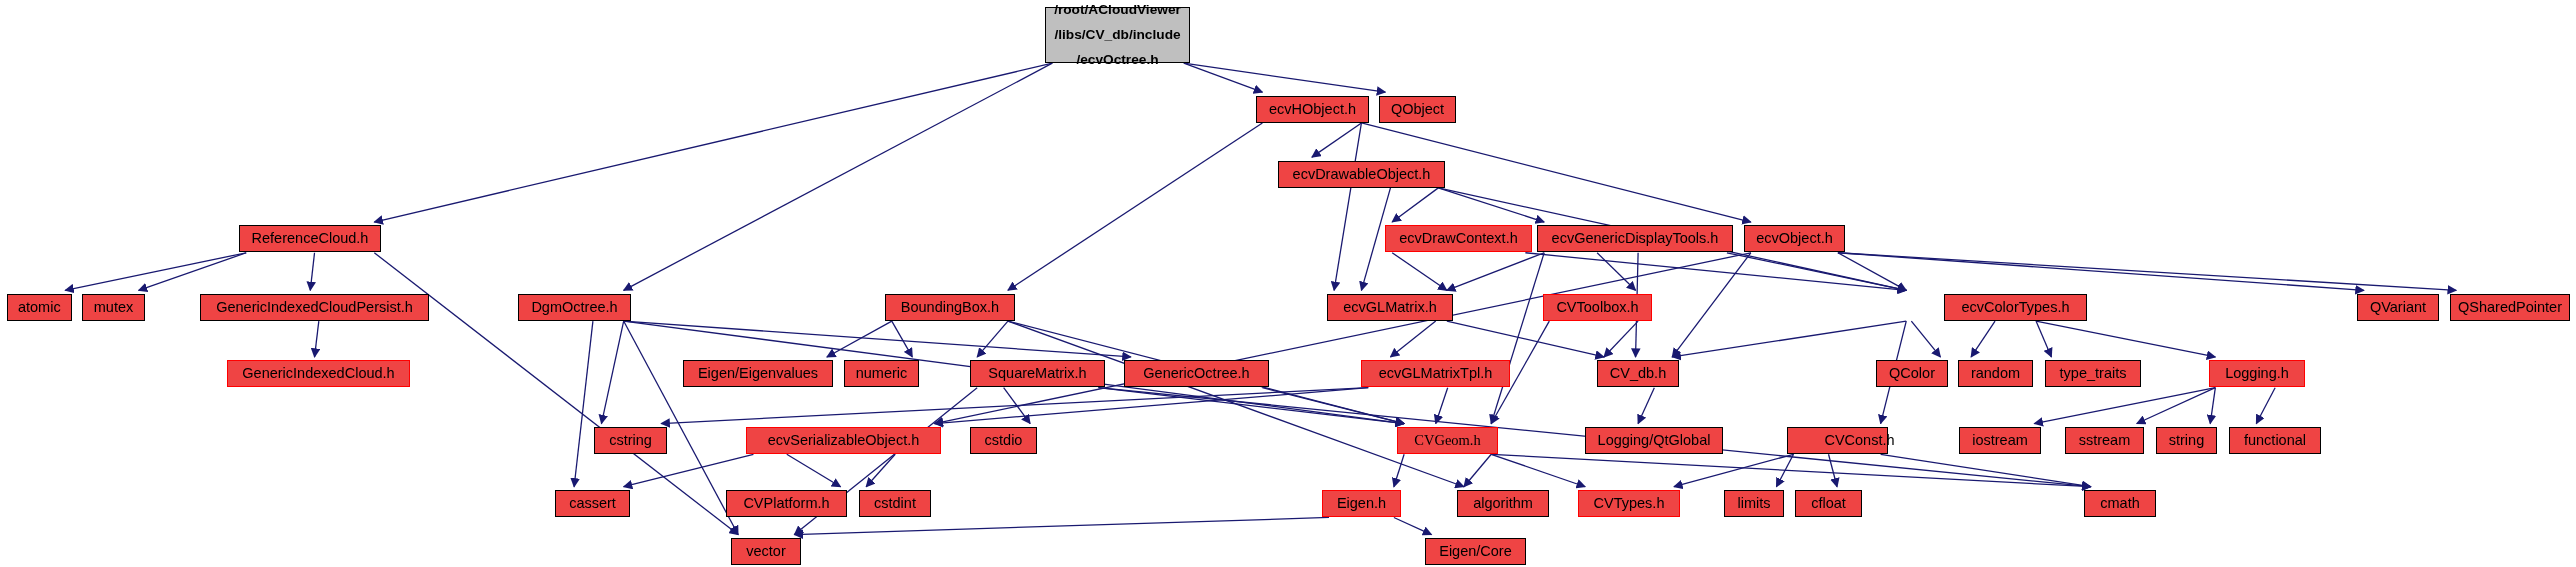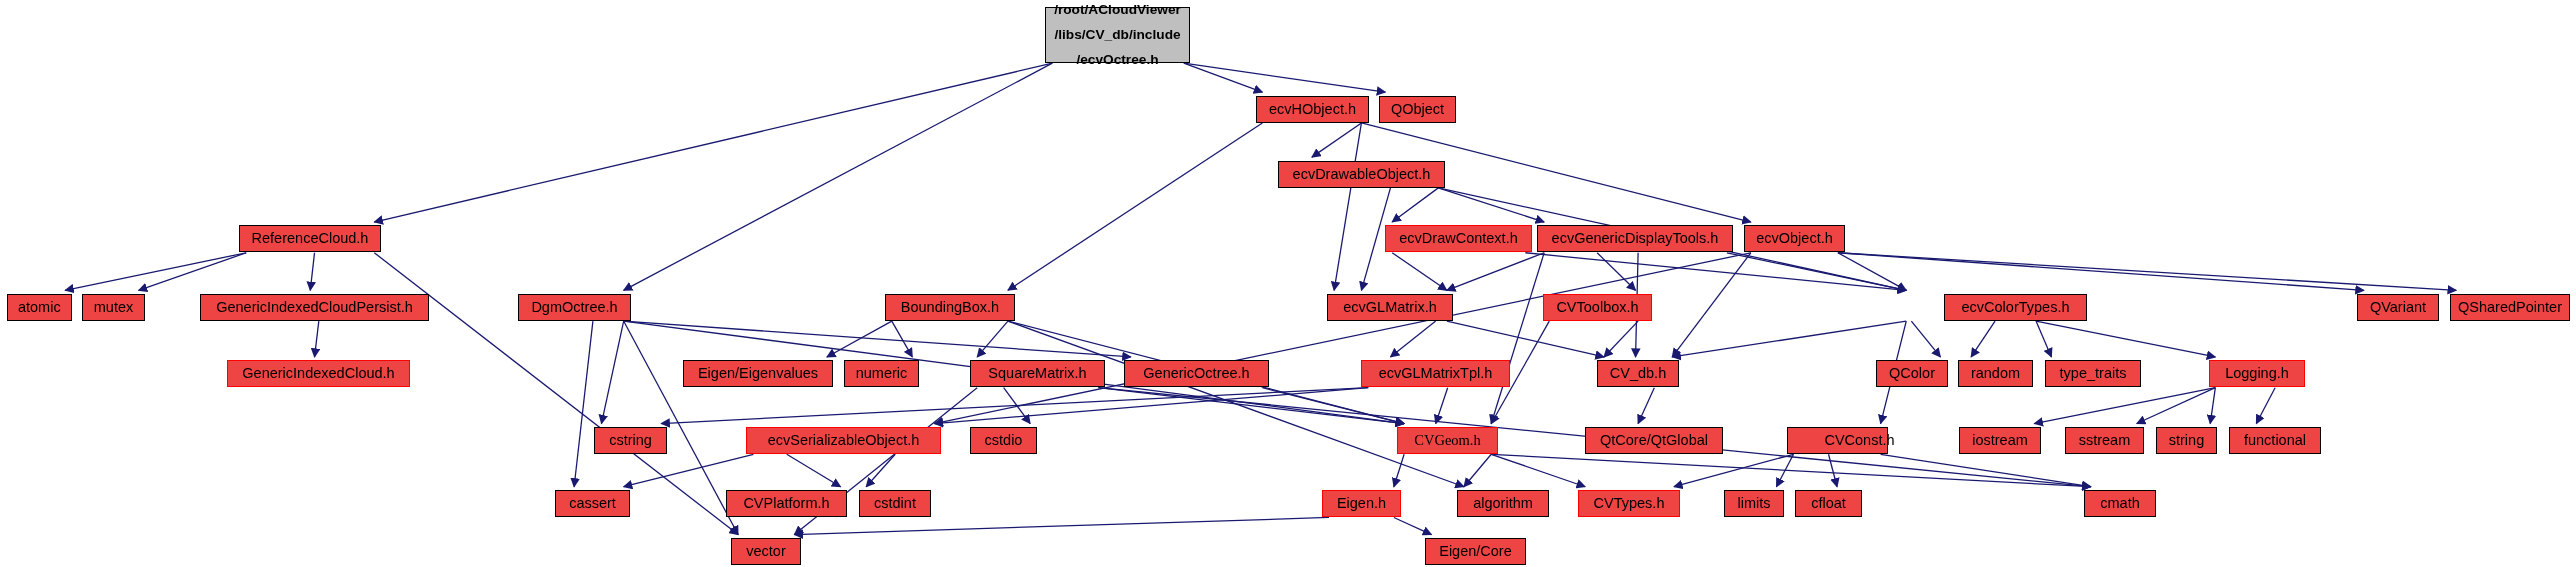--- a/index.html
+++ b/index.html
@@ -163,21 +163,21 @@
     <div class="node red" style="left: 1361px; top: 360px; width: 149px; height: 27px;">ecvGLMatrixTpl.h</div>
     <div class="node" style="left: 1597px; top: 360px; width: 82px; height: 27px;">CV_db.h</div>
     <div class="node" style="left: 1876px; top: 360px; width: 72px; height: 27px;">QColor</div>
     <div class="node" style="left: 1958px; top: 360px; width: 75px; height: 27px;">random</div>
     <div class="node" style="left: 2045px; top: 360px; width: 96px; height: 27px;">type_traits</div>
     <div class="node red" style="left: 2209px; top: 360px; width: 96px; height: 27px;">Logging.h</div>
     <div class="node" style="left: 594px; top: 427px; width: 73px; height: 27px;">cstring</div>
     <div class="node red" style="left: 746px; top: 427px; width: 195px; height: 27px;">ecvSerializableObject.h</div>
     <div class="node" style="left: 970px; top: 427px; width: 67px; height: 27px;">cstdio</div>
     <div class="node red" style="left: 1397px; top: 427px; width: 101px; height: 27px; font-family: Liberation Serif, serif;">CVGeom.h</div>
-    <div class="node" style="left: 1585px; top: 427px; width: 138px; height: 27px;">QtCore/QtGlobal</div>
+    <div class="node" style="left: 1585px; top: 427px; width: 138px; height: 27px;">Logging/QtGlobal</div>
     <div class="node" style="left: 1787px; top: 427px; width: 101px; height: 27px; padding-left: 44px;">CVConst.h</div>
     <div class="node" style="left: 1959px; top: 427px; width: 82px; height: 27px;">iostream</div>
     <div class="node" style="left: 2065px; top: 427px; width: 79px; height: 27px;">sstream</div>
     <div class="node" style="left: 2156px; top: 427px; width: 61px; height: 27px;">string</div>
     <div class="node" style="left: 2229px; top: 427px; width: 92px; height: 27px;">functional</div>
     <div class="node" style="left: 555px; top: 490px; width: 75px; height: 27px;">cassert</div>
     <div class="node" style="left: 726px; top: 490px; width: 121px; height: 27px; text-align: center;">CVPlatform.h</div>
     <div class="node" style="left: 859px; top: 490px; width: 72px; height: 27px;">cstdint</div>
     <div class="node red" style="left: 1322px; top: 490px; width: 79px; height: 27px;">Eigen.h</div>
     <div class="node" style="left: 1457px; top: 490px; width: 92px; height: 27px;">algorithm</div>

